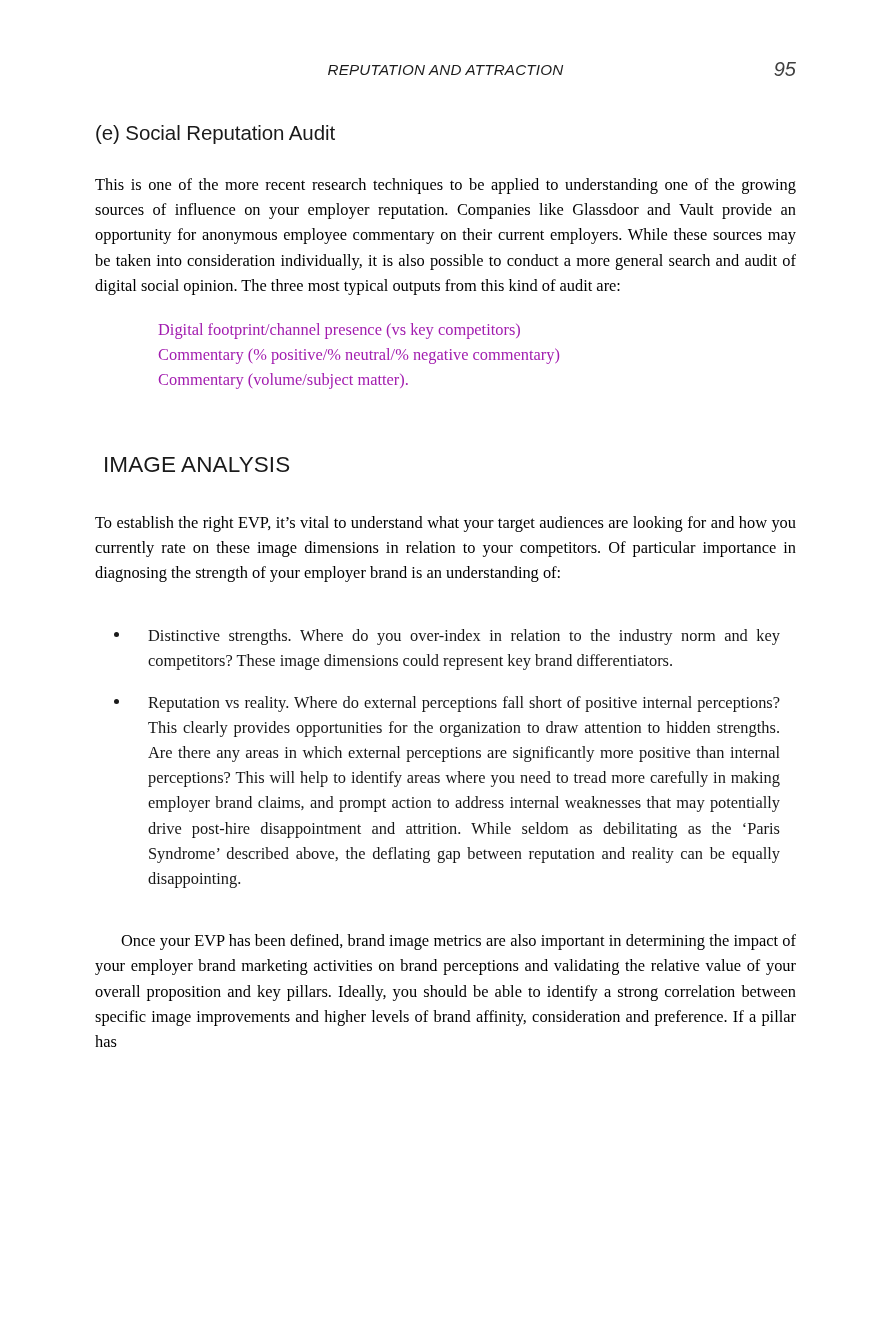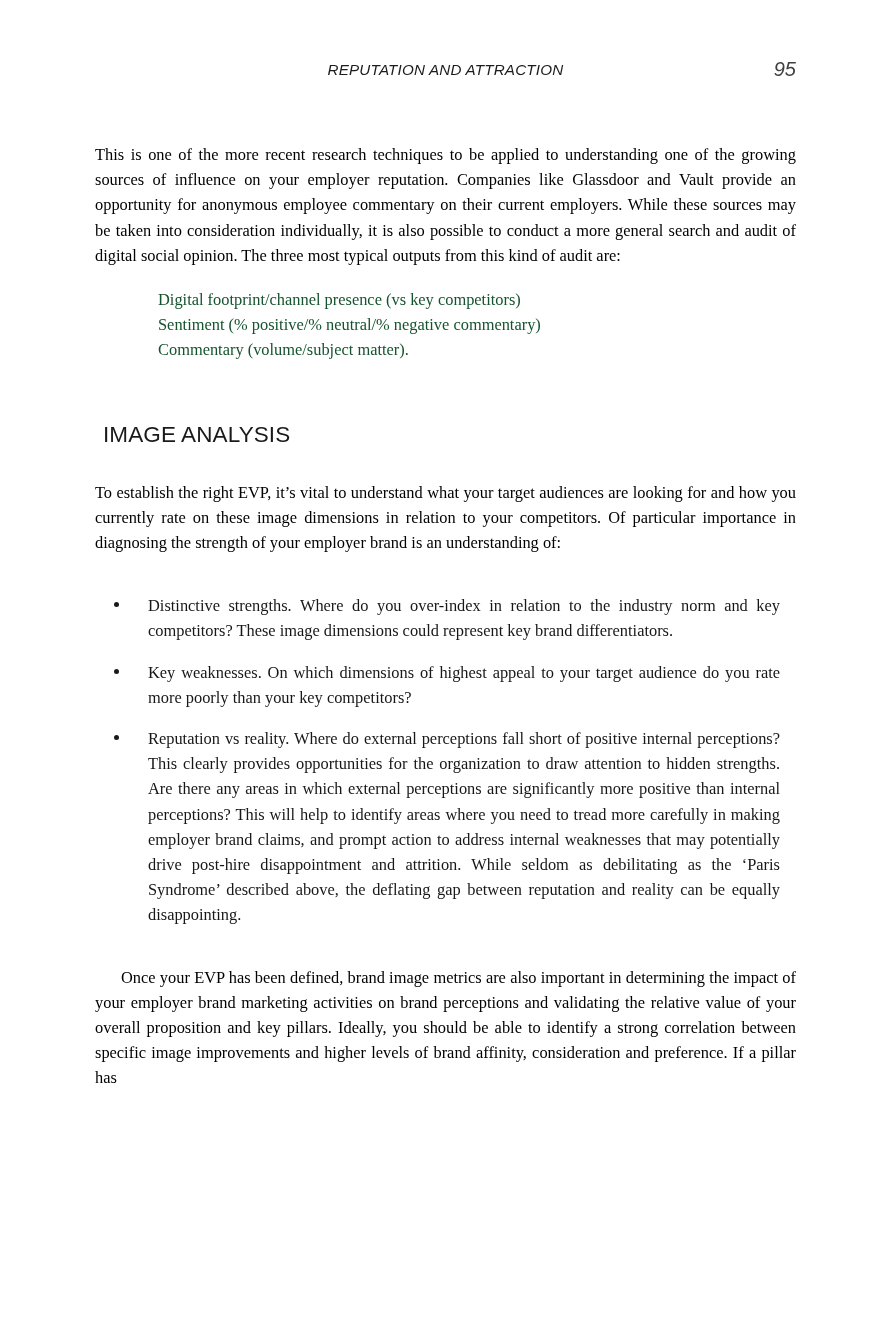--- a/index.html
+++ b/index.html
@@ -109,21 +109,21 @@
   ul.plain-list {
     margin: 0;
     padding: 0;
     list-style: none;
   }
   ul.plain-list li {
     margin: 0;
     padding-left: 63px;
     font-size: 16.4px;
     line-height: 25.2px;
-    color: #14532d;
+    color: #a21caf;
     white-space: nowrap;
   }
 
   
   ul.bullet-list {
     margin: 0;
     padding: 0;
     list-style: none;
   }
   ul.bullet-list > li {
@@ -154,54 +154,51 @@
 
 <div class="page">
 
   <div class="running-head">
     <div class="running-head-title">REPUTATION AND ATTRACTION</div>
     <div class="running-head-folio">95</div>
   </div>
 
   <div class="content">
 
+    <h2 class="section-subhead">(e) Social Reputation Audit</h2>
 
     <div class="spacer-after-subhead"></div>
 
     <p class="body">This is one of the more recent research techniques to be applied to understanding one of the growing sources of influence on your employer reputation. Companies like Glassdoor and Vault provide an opportunity for anonymous employee commentary on their current employers. While these sources may be taken into consideration individually, it is also possible to conduct a more general search and audit of digital social opinion. The three most typical outputs from this kind of audit are:</p>
 
     <div class="spacer-block-list"></div>
 
     <ul class="plain-list">
       <li>Digital footprint/channel presence (vs key competitors)</li>
-      <li>Sentiment (% positive/% neutral/% negative commentary)</li>
+      <li>Commentary (% positive/% neutral/% negative commentary)</li>
       <li>Commentary (volume/subject matter).</li>
     </ul>
 
     <div class="spacer-before-section"></div>
 
     <h2 class="section-head">IMAGE ANALYSIS</h2>
 
     <div class="spacer-after-section"></div>
 
     <p class="body">To establish the right EVP, it’s vital to understand what your target audiences are looking for and how you currently rate on these image dimensions in relation to your competitors. Of particular importance in diagnosing the strength of your employer brand is an understanding of:</p>
 
     <div class="spacer-before-bullets"></div>
 
     <ul class="bullet-list">
       <li>
         <span class="bullet-marker"></span>
         <span class="bullet-text">Distinctive strengths. Where do you over-index in relation to the industry norm and key competitors? These image dimensions could represent key brand differentiators.</span>
       </li>
       <li>
         <span class="bullet-marker"></span>
-        <span class="bullet-text">Key weaknesses. On which dimensions of highest appeal to your target audience do you rate more poorly than your key competitors?</span>
-      </li>
-      <li>
-        <span class="bullet-marker"></span>
         <span class="bullet-text">Reputation vs reality. Where do external perceptions fall short of positive internal perceptions? This clearly provides opportunities for the organization to draw attention to hidden strengths. Are there any areas in which external perceptions are significantly more positive than internal perceptions? This will help to identify areas where you need to tread more carefully in making employer brand claims, and prompt action to address internal weaknesses that may potentially drive post-hire disappointment and attrition. While seldom as debilitating as the ‘Paris Syndrome’ described above, the deflating gap between reputation and reality can be equally disappointing.</span>
       </li>
     </ul>
 
     <div class="spacer-before-last"></div>
 
     <p class="body indent-first">Once your EVP has been defined, brand image metrics are also important in determining the impact of your employer brand marketing activities on brand perceptions and validating the relative value of your overall proposition and key pillars. Ideally, you should be able to identify a strong correlation between specific image improvements and higher levels of brand affinity, consideration and preference. If a pillar has</p>
 
   </div>
 </div>

